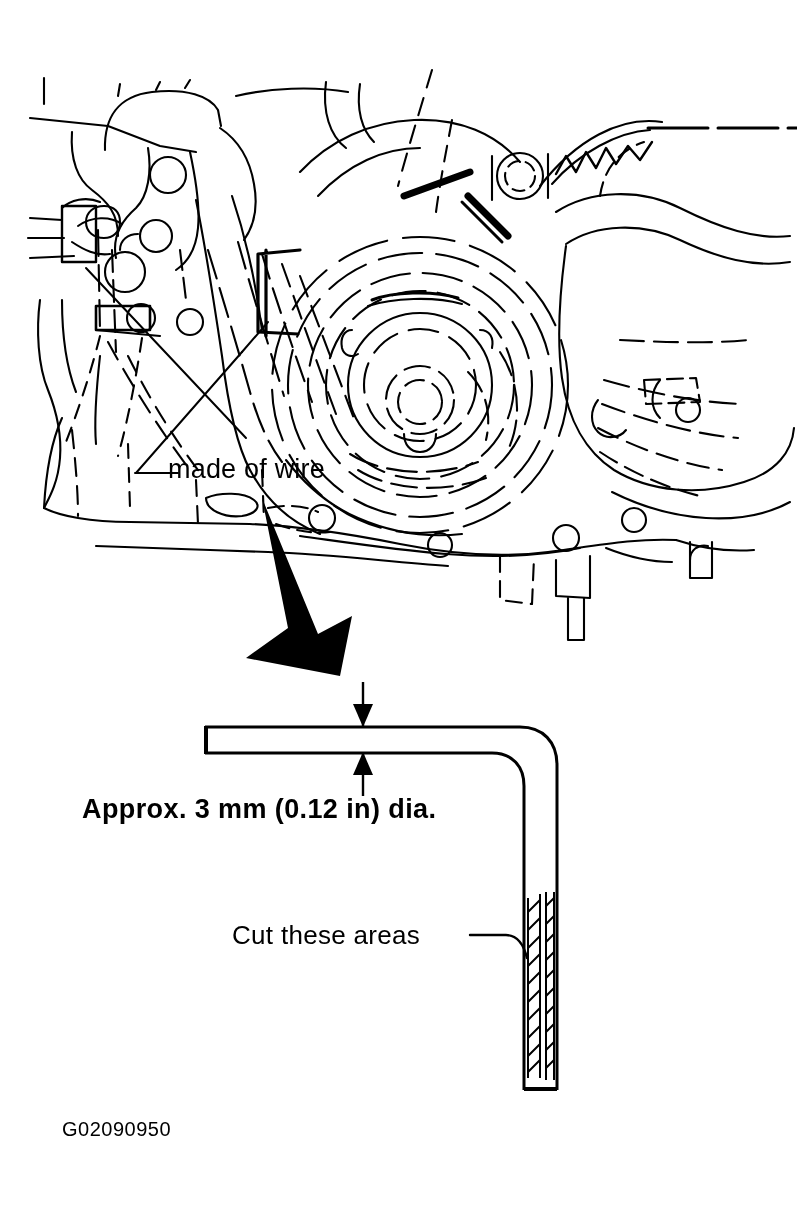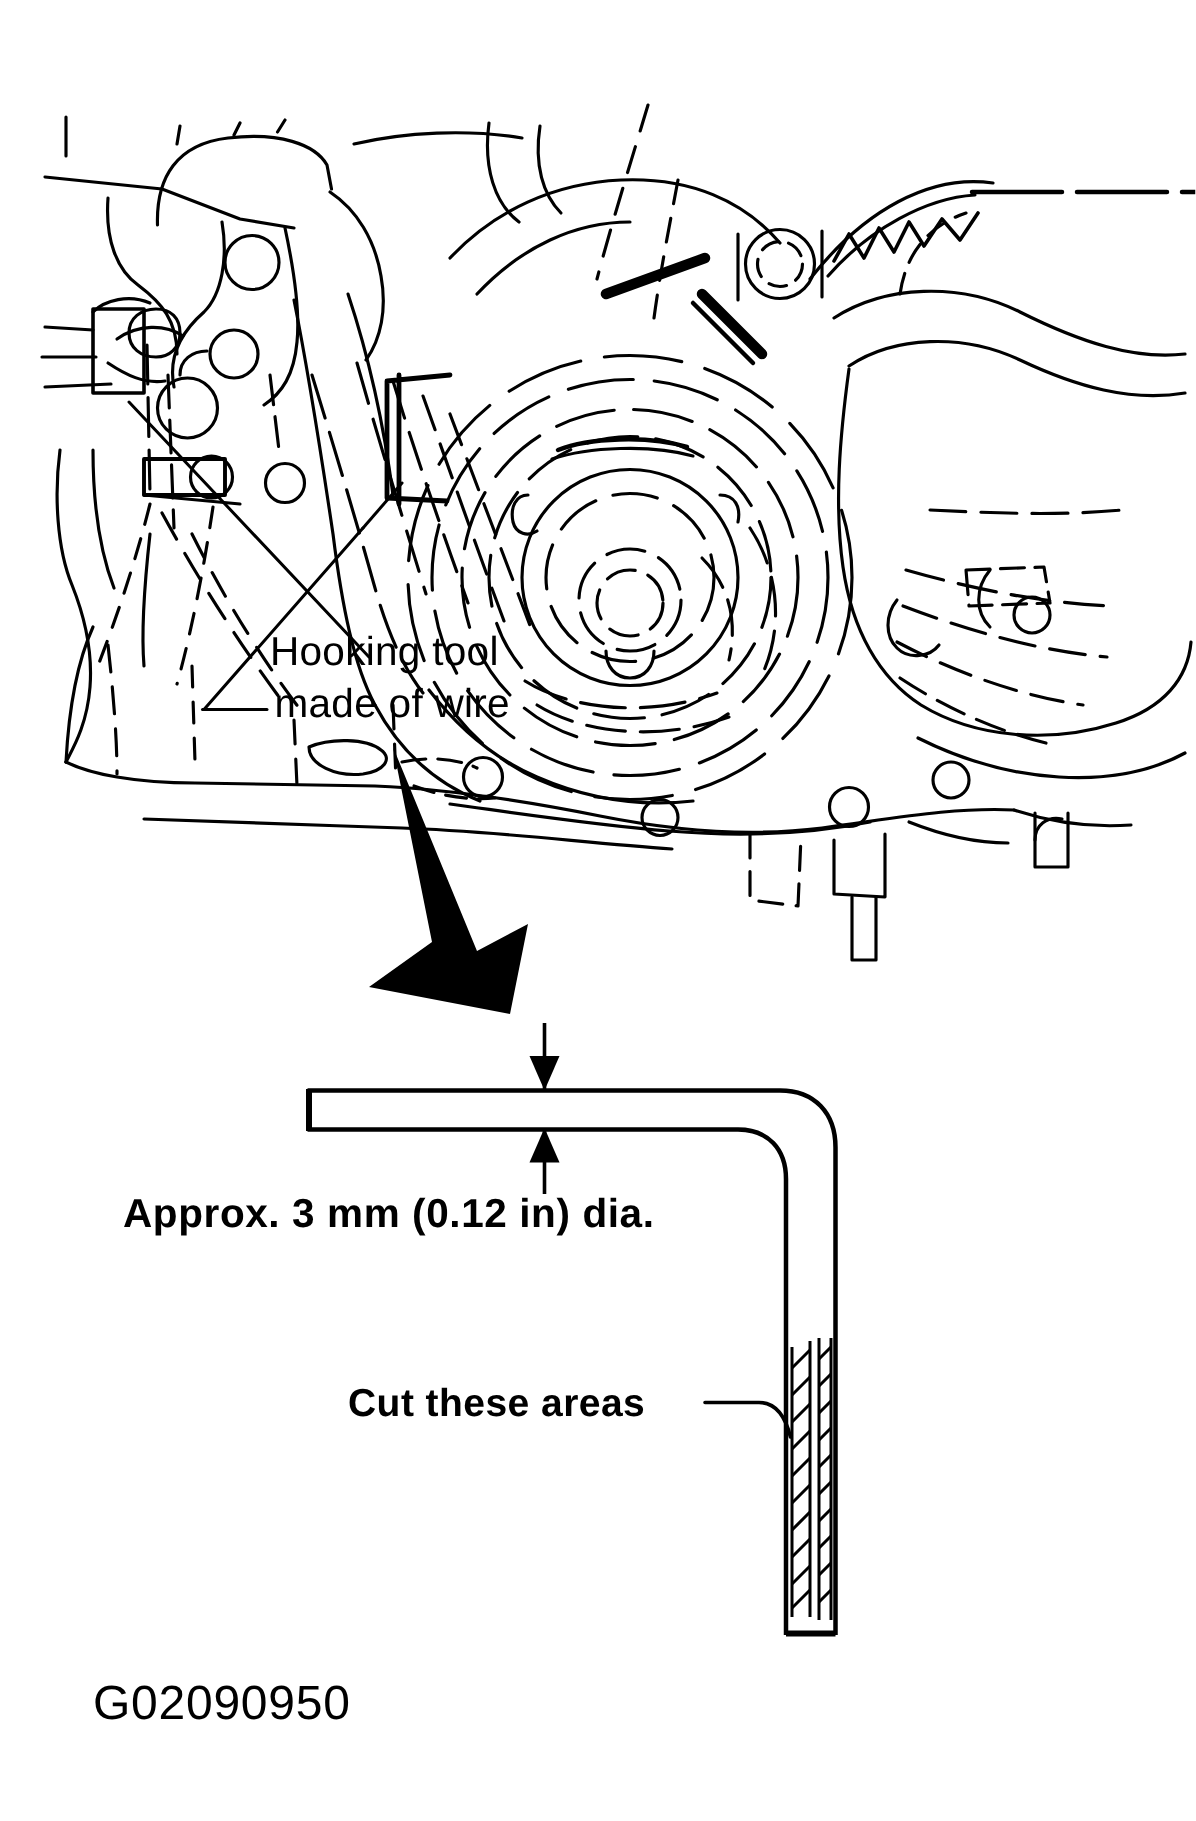--- a/index.html
+++ b/index.html
@@ -33,44 +33,44 @@
     color: #000000;
     line-height: 1;
   }
   #label-hooking-l1 {
     left: 180px;
     top: 421px;
     font-size: 27px;
     letter-spacing: 0.2px;
   }
   #label-hooking-l2 {
-    left: 183px;
+    left: 168px;
     top: 456px;
     font-size: 27px;
     letter-spacing: 0.2px;
   }
   #label-dia {
     left: 82px;
     top: 796px;
     font-size: 27px;
     font-weight: bold;
     letter-spacing: 0.4px;
     text-align: right;
   }
   #label-cut {
     left: 232px;
     top: 922px;
     font-size: 26px;
-    font-weight: bold;
+    font-weight: normal;
     letter-spacing: 0.3px;
   }
   #label-figure-id {
     left: 62px;
     top: 1119px;
-    font-size: 32px;
+    font-size: 20px;
     letter-spacing: 0.5px;
   }
 </style>
 </head>
 <body>
 
 <div id="page">
 
   <svg id="figure-svg" viewBox="0 0 797 1214">
 
@@ -254,21 +254,20 @@
       <polygon points="363,727 353,704 373,704" fill="#000000" stroke="none"></polygon>
       <polygon points="363,752 353,775 373,775" fill="#000000" stroke="none"></polygon>
     </g>
 
     <g fill="none" stroke="#000000" stroke-width="2.4" stroke-linecap="round">
       <path d="M470 935 L506 935 C518 935 524 946 527 958"></path>
     </g>
 
   </svg>
 
-  <div class="txt" id="label-hooking-l1">Hooking tool</div>
 
   <div class="txt" id="label-hooking-l2">made of wire</div>
 
   <div class="txt" id="label-dia">Approx. 3 mm (0.12 in) dia.</div>
 
   <div class="txt" id="label-cut">Cut these areas</div>
 
   <div class="txt" id="label-figure-id">G02090950</div>
 
 </div>

